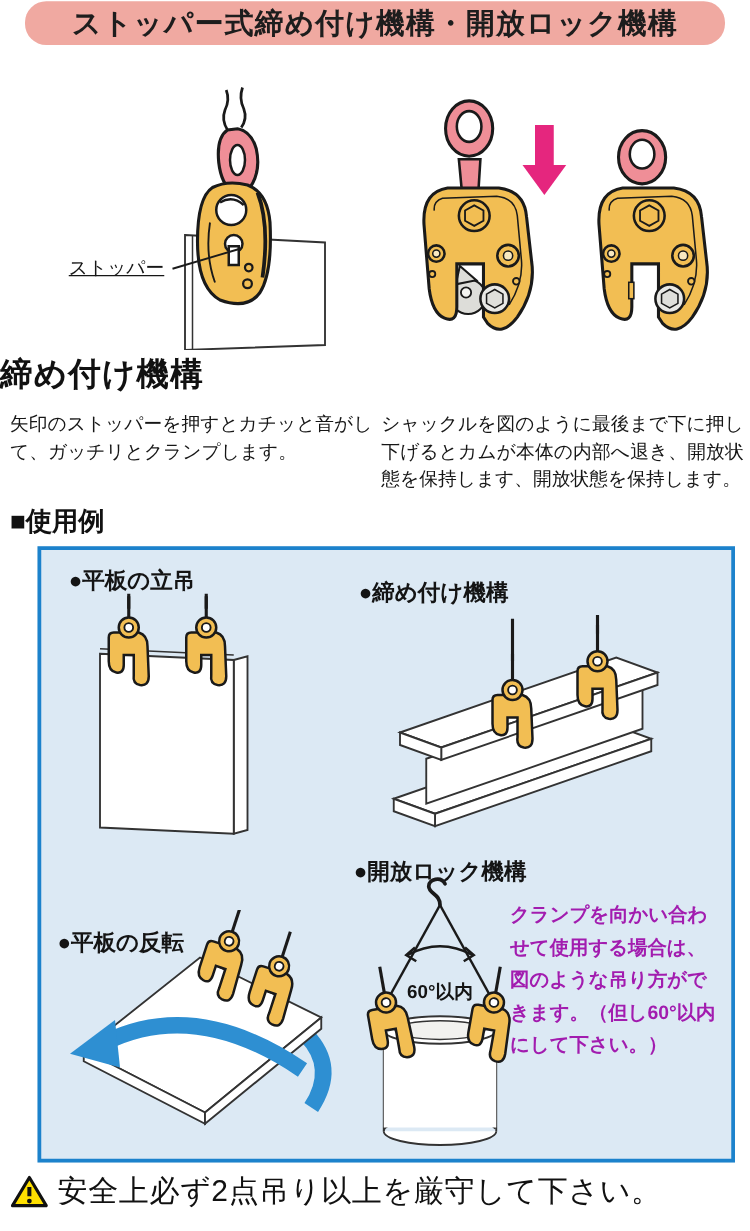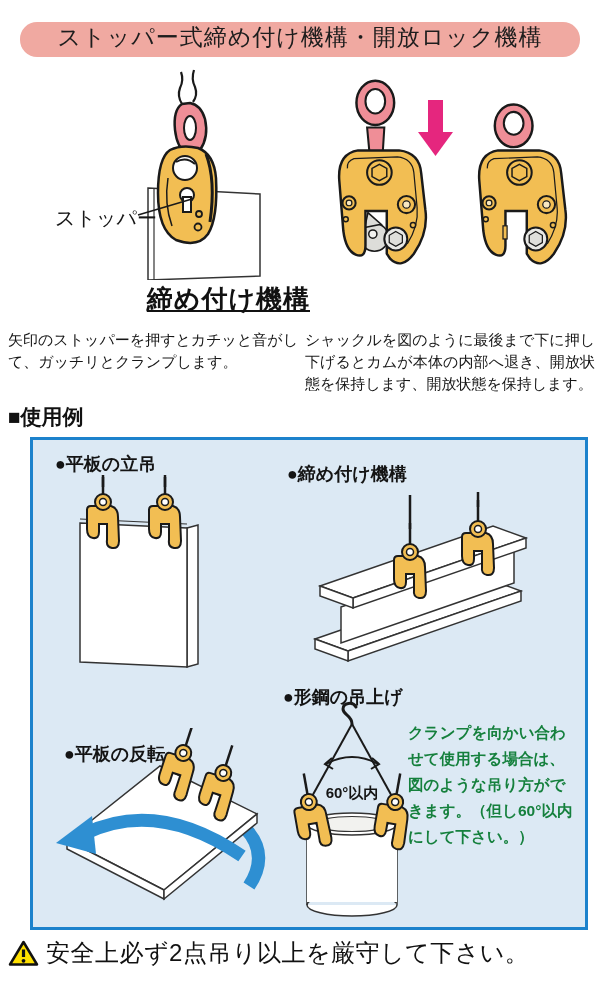--- a/index.html
+++ b/index.html
@@ -1,30 +1,30 @@
 <!DOCTYPE html>
 <html><head>
 <meta charset="utf-8">
 <style>
   html,body{margin:0;padding:0;background:#fff;}
   body{font-family:"Liberation Sans","DejaVu Sans",sans-serif;color:#111;}
   .page{position:relative;width:600px;height:985px;background:#fff;overflow:hidden;}
-  .banner{position:absolute;left:20px;top:22px;width:560px;height:35px;background:#F0A9A1;
-          border-radius:17px;display:flex;justify-content:center;
-          font-size:23px;font-weight:normal;color:#1d1d1d;letter-spacing:1px;}
+  .banner{position:absolute;left:20px;top:1px;width:560px;height:35px;background:#F0A9A1;
+          border-radius:17px;display:flex;align-items:center;justify-content:center;
+          font-size:23px;font-weight:bold;color:#1d1d1d;letter-spacing:1px;}
   .abs{position:absolute;}
-  .mech-heading{position:absolute;top:282px;font-size:26px;font-weight:bold;text-align:right;letter-spacing:1px;text-decoration:underline;}
+  .mech-heading{position:absolute;top:282px;font-size:26px;font-weight:bold;text-align:left;letter-spacing:1px;}
   .mech-desc{position:absolute;top:329px;font-size:15px;line-height:22px;color:#161616;text-align:justify;}
-  .stopper-label{position:absolute;left:55px;top:205px;font-size:20px;color:#161616;}
+  .stopper-label{position:absolute;left:55px;top:205px;font-size:15px;color:#161616;text-decoration:underline;}
   .section-title{position:absolute;left:8px;top:403px;font-size:21px;font-weight:bold;font-family:Liberation Mono, monospace;}
   .usage-box{position:absolute;left:30px;top:437px;width:552px;height:487px;
              background:#DCE9F4;border:3px solid #1C82CC;}
   .ex-label{position:absolute;font-size:18px;font-weight:bold;color:#141414;}
   .note{position:absolute;left:408px;top:720px;width:172px;font-size:15.5px;line-height:26px;
-        font-weight:bold;color:#15803d;}
+        font-weight:bold;color:#a21caf;}
   .warning-row{position:absolute;left:8px;top:937px;display:flex;align-items:center;gap:7px;}
   .warning-text{font-size:24px;font-weight:normal;letter-spacing:0.5px;}
   svg{display:block;}
   .svgtext{font-family:"Liberation Sans","DejaVu Sans",sans-serif;}
 </style>
 </head>
 <body>
 
 <div class="page">
 
@@ -135,22 +135,22 @@
   <div class="mech-heading" style="left:0px;width:310px">締め付け機構</div>
 
   <div class="mech-desc" style="left:8px;width:290px">矢印のストッパーを押すとカチッと音がして、ガッチリとクランプします。</div>
   <div class="mech-desc" style="left:305px;width:290px">シャックルを図のように最後まで下に押し下げるとカムが本体の内部へ退き、開放状態を保持します、開放状態を保持します。</div>
 
   <div class="section-title">■使用例</div>
 
   <div class="usage-box">
     <div class="ex-label" style="left:22px;top:12px">●平板の立吊</div>
     <div class="ex-label" style="left:254px;top:22px">●締め付け機構</div>
-    <div class="ex-label" style="left:250px;top:245px">●形鋼の吊上げ</div>
-    <div class="ex-label" style="left:31px;top:302px">●平板の反転</div>
+    <div class="ex-label" style="left:250px;top:245px">●開放ロック機構</div>
+    <div class="ex-label" style="left:13px;top:302px">●平板の反転</div>
   </div>
 
   <svg class="abs" style="left:50px;top:475px" width="210" height="230" viewBox="0 0 210 230">
     <polygon points="137,53 148,50 148,189 137,192" fill="#ffffff" stroke="#333" stroke-width="1.5"></polygon>
     <polygon points="30,48 137,53 137,192 30,187" fill="#ffffff" stroke="#333" stroke-width="1.5"></polygon>
     <line x1="30" y1="44" x2="137" y2="49" stroke="#333" stroke-width="1.2"></line>
     <line x1="53" y1="2" x2="53" y2="12" stroke="#1a1a1a" stroke-width="2.5"></line>
     <line x1="115" y1="2" x2="115" y2="12" stroke="#1a1a1a" stroke-width="2.5"></line>
     <use href="#miniclamp" transform="translate(53,28)"></use>
     <use href="#miniclamp" transform="translate(115,28)"></use>

